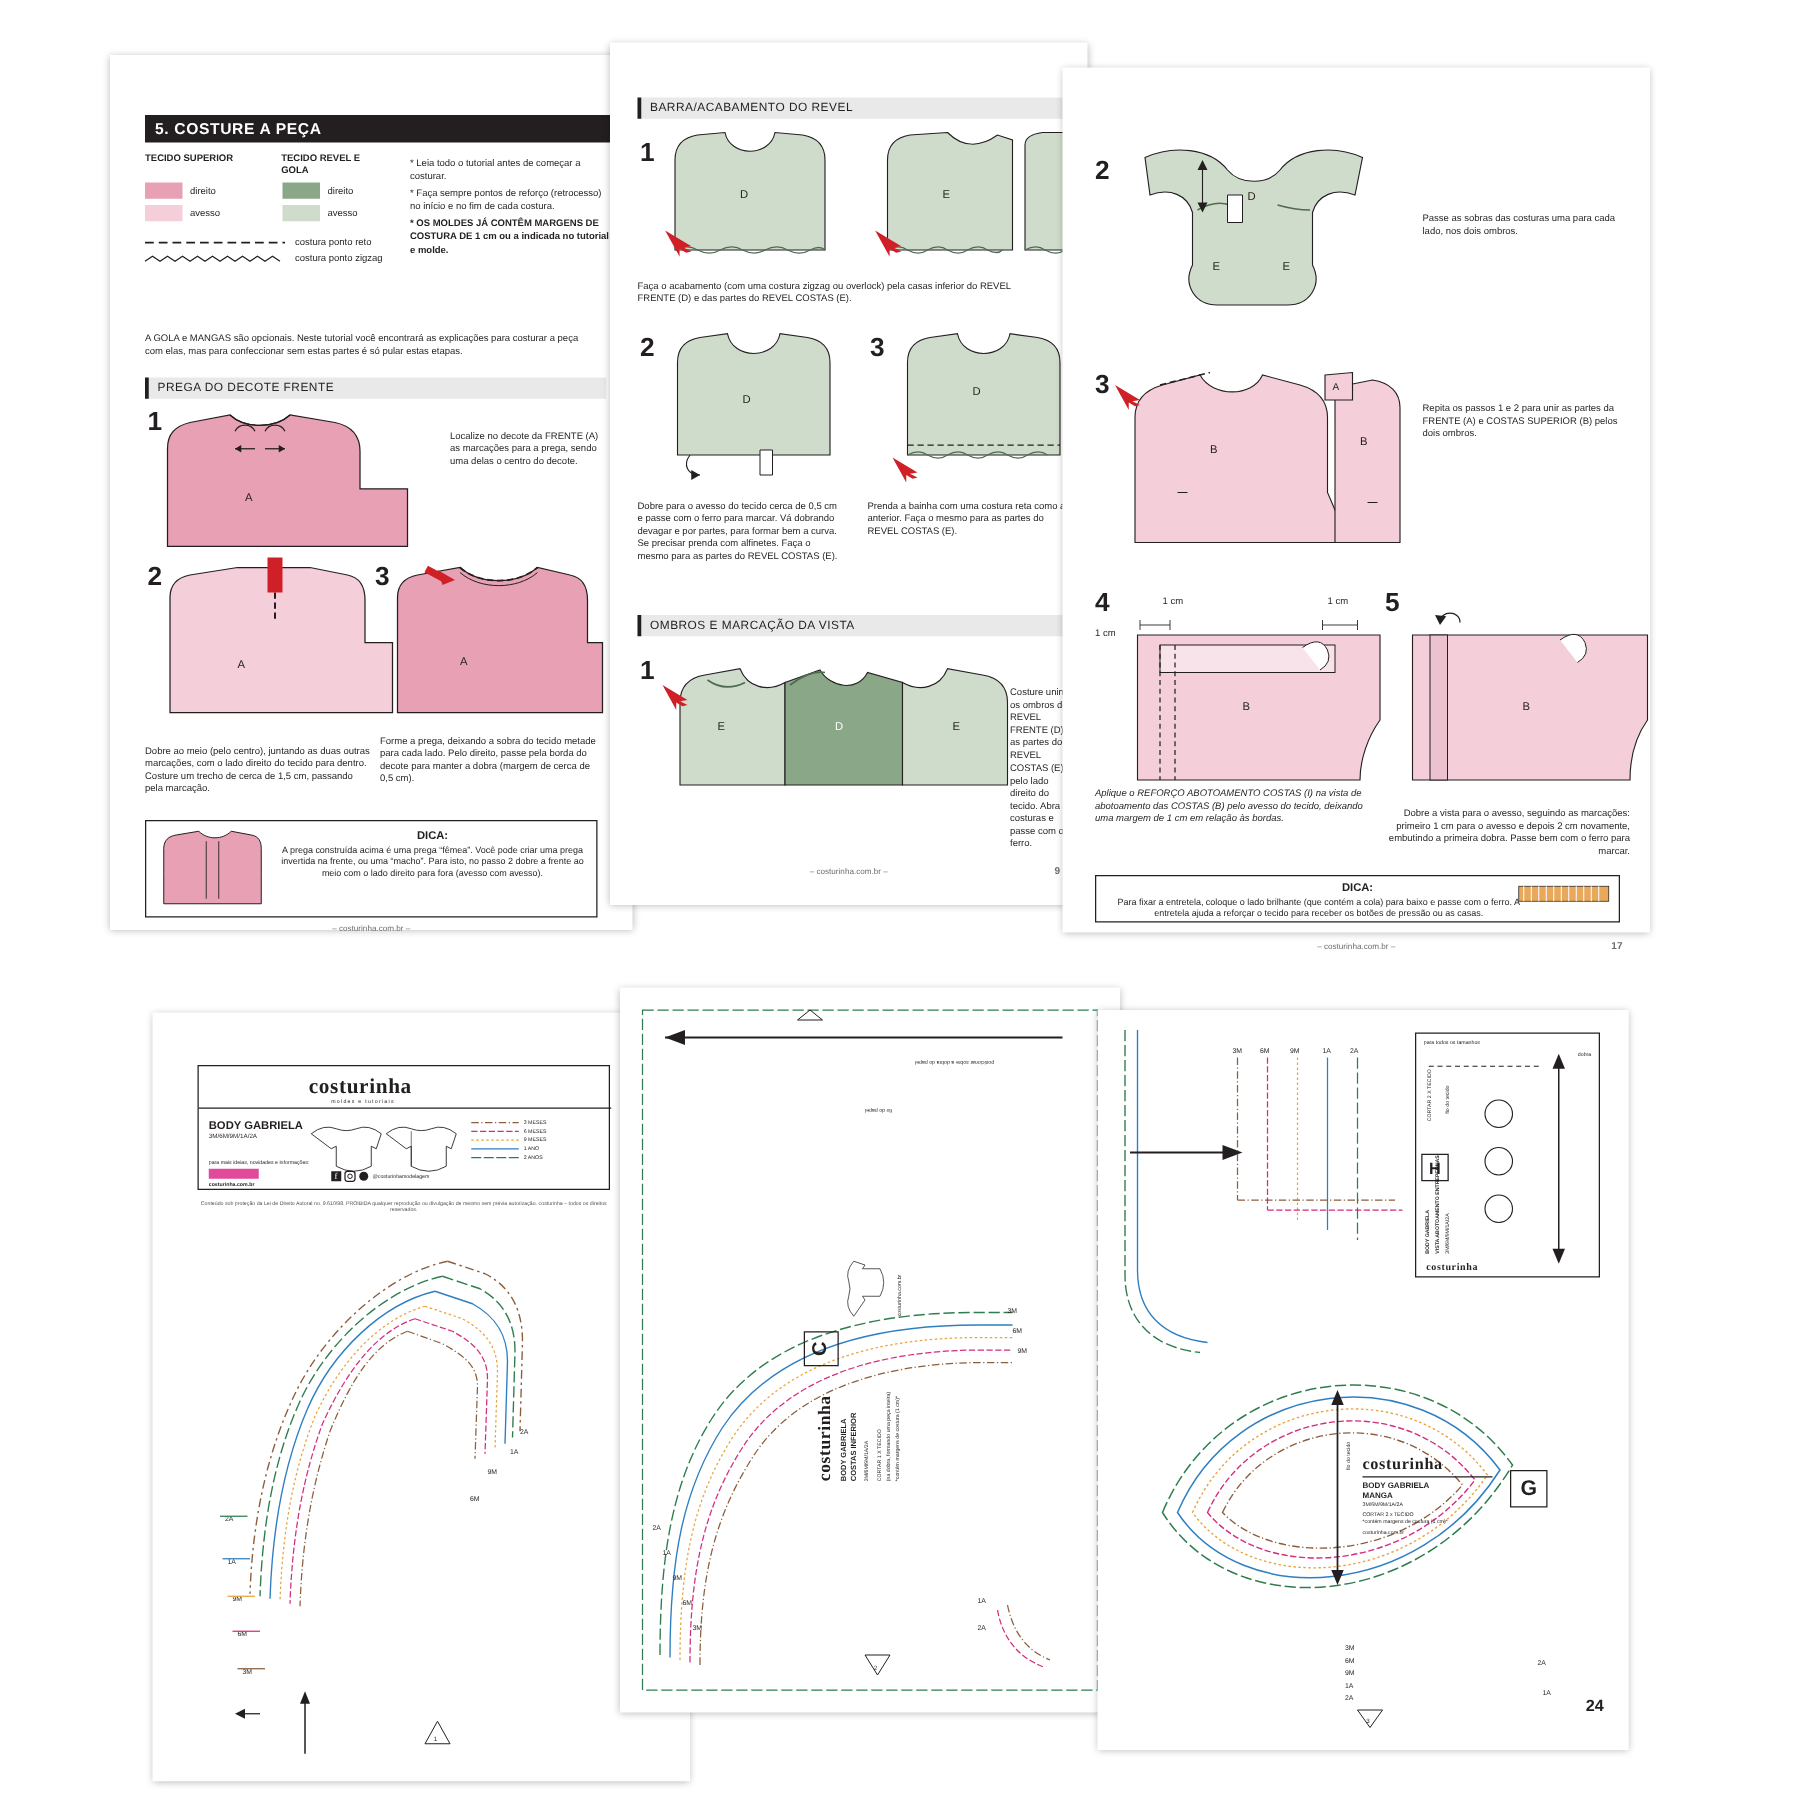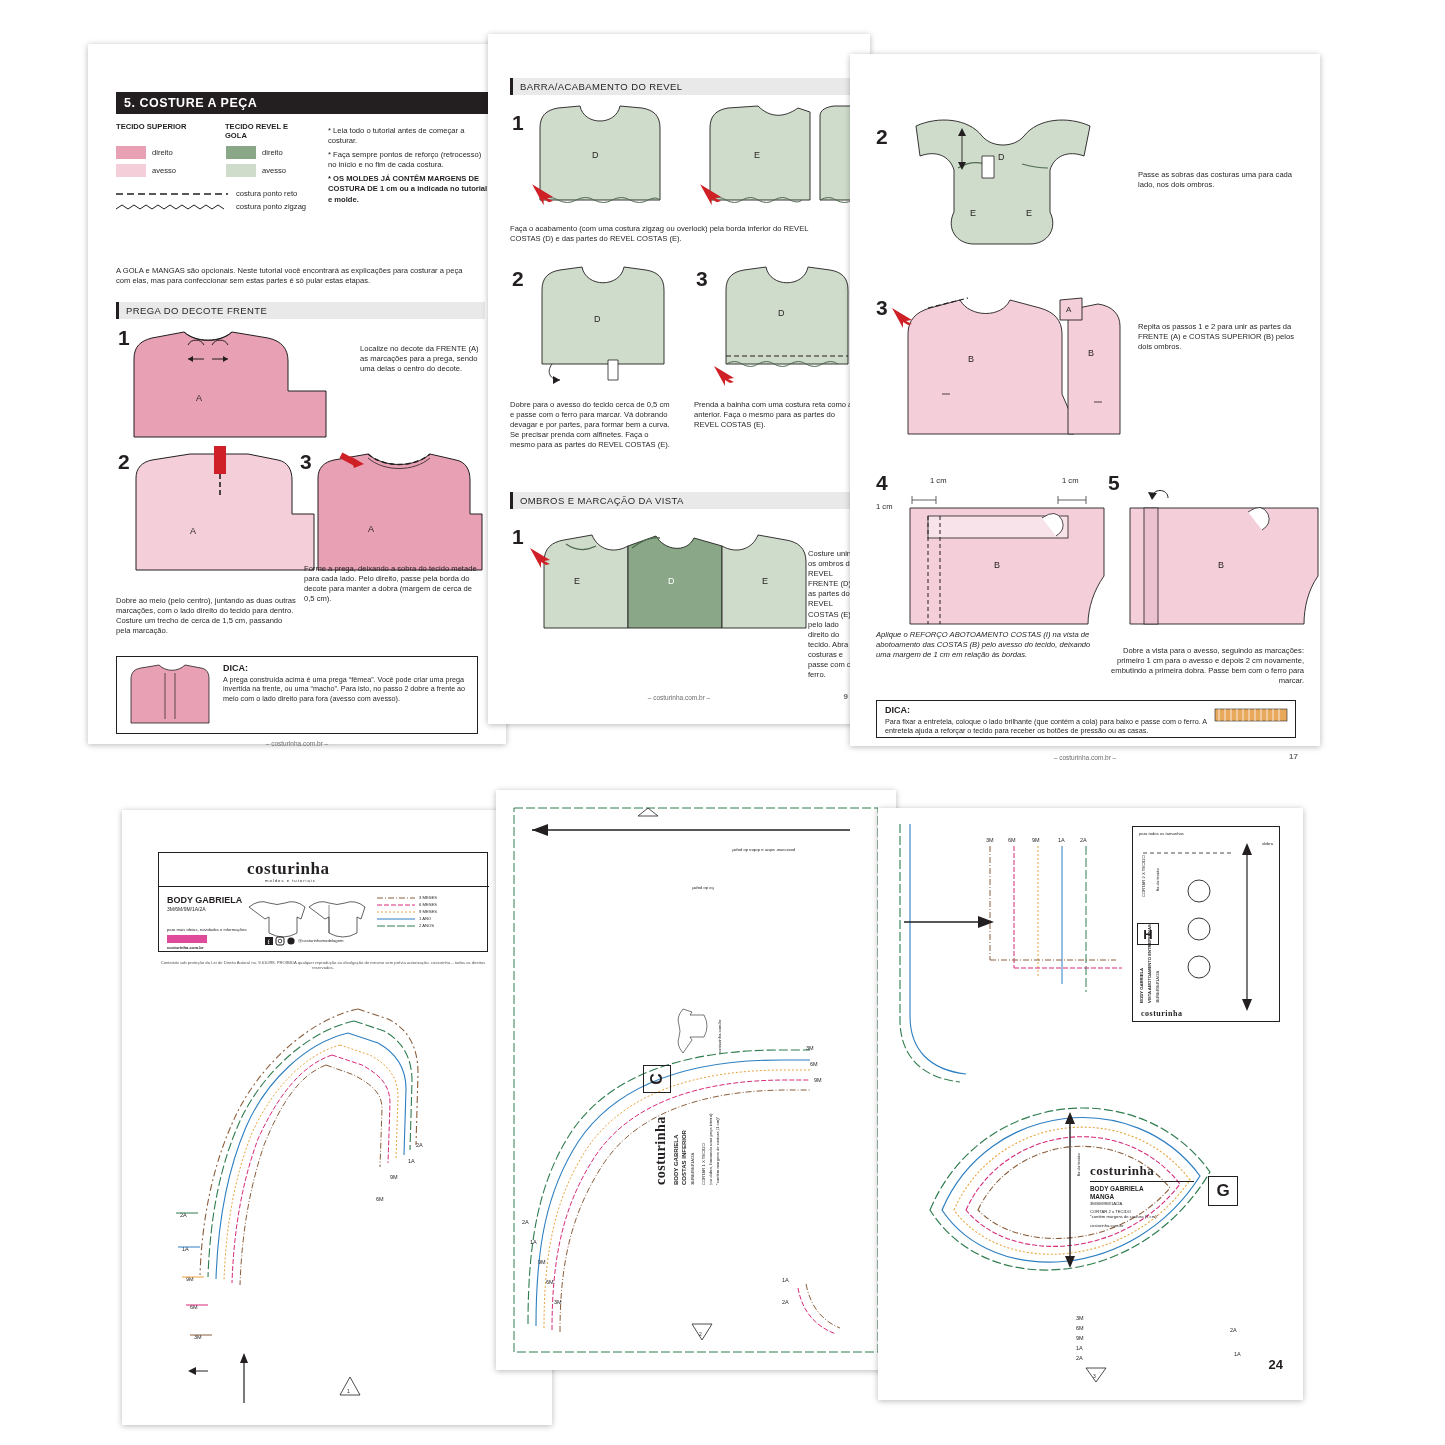--- a/index.html
+++ b/index.html
@@ -9,21 +9,21 @@
     color:#231f20;overflow:hidden;position:relative;
   }
   .page{position:absolute;background:#fff;box-shadow:0 1px 6px rgba(0,0,0,.28);}
   
   .bar{background:#231f20;color:#fff;font-size:12.5px;font-weight:bold;letter-spacing:.5px;padding:4px 8px;}
   .subbar{background:#e9e9e9;color:#231f20;font-size:9.5px;font-weight:normal;letter-spacing:.4px;padding:3px 7px;border-left:3px solid #231f20;}
   .num{font-size:21px;font-weight:bold;color:#231f20;line-height:1;}
   .txt{font-size:7.6px;line-height:1.33;color:#231f20;}
   .footer{font-size:6.5px;color:#6d6d6d;text-align:center;}
   .pgno{font-size:8px;color:#6d6d6d;font-weight:bold;}
-  .dica{border:1.6px solid #231f20;padding:6px 8px;}
+  .dica{border:1.6px solid #231f20;padding:6px 8px;text-align:center;}
   .dica .h{font-size:9px;font-weight:bold;margin-bottom:2px;}
   .dica .b{font-size:7.2px;line-height:1.3;}
   .swatch{width:30px;height:13px;display:inline-block;vertical-align:middle;}
   .legend-t{font-size:7.6px;font-weight:bold;}
   .legend-l{font-size:7.6px;}
   svg{display:block;overflow:visible;}
   
   .sheet{background:#fff;}
   .cost-logo{font-family:"Liberation Serif",serif;font-weight:bold;letter-spacing:.5px;}
   .tiny{font-size:5px;line-height:1.25;}
@@ -121,21 +121,21 @@
 
   <div class="num" style="position:absolute;left:212px;top:407px;">3</div>
   <svg width="175" height="130" style="position:absolute;left:222px;top:408px;">
     <path d="M8,62 L8,26 C8,16 14,10 24,8 L58,2 C74,16 104,16 120,2 L146,8 C156,10 160,18 160,28 L160,62 L172,62 L172,118 L8,118 Z" fill="#e8a0b4" stroke="#231f20" stroke-width="1"></path>
     <path d="M58,2 C74,16 104,16 120,2" fill="none" stroke="#231f20" stroke-width="1.4" stroke-dasharray="5 3"></path>
     <path d="M58,6 C74,20 104,20 120,6" fill="none" stroke="#231f20" stroke-width=".8"></path>
     <polygon points="44,0 30,-8 34,4" fill="#cf2027" transform="translate(10,12)"></polygon>
     <rect x="30" y="4" width="16" height="6" fill="#cf2027" transform="rotate(28 38 7)"></rect>
     <text x="58" y="80" font-size="9" font-family="Liberation Sans" fill="#231f20">A</text>
   </svg>
-  <div class="txt" style="position:absolute;left:216px;top:520px;width:176px;">Forme a prega, deixando a sobra do tecido metade para cada lado. Pelo direito, passe pela borda do decote para manter a dobra (margem de cerca de 0,5 cm).</div>
+  <div class="txt" style="position:absolute;left:216px;top:544px;width:176px;">Forme a prega, deixando a sobra do tecido metade para cada lado. Pelo direito, passe pela borda do decote para manter a dobra (margem de cerca de 0,5 cm).</div>
 
   <div class="dica" style="position:absolute;left:28px;top:612px;width:362px;height:78px;box-sizing:border-box;">
     <div style="display:flex;gap:10px;">
       <svg width="88" height="64" style="flex:none;">
         <path d="M6,36 L6,16 C6,9 10,6 16,5 L34,2 C41,9 53,9 60,2 L76,5 C82,6 84,10 84,16 L84,36 L84,60 L6,60 Z" fill="#e8a0b4" stroke="#231f20" stroke-width=".8"></path>
         <line x1="40" y1="10" x2="40" y2="56" stroke="#231f20" stroke-width=".7"></line>
         <line x1="50" y1="10" x2="50" y2="56" stroke="#231f20" stroke-width=".7"></line>
       </svg>
       <div>
         <div class="h">DICA:</div>
@@ -169,21 +169,21 @@
     <text x="48" y="54" font-size="9" font-family="Liberation Sans" fill="#231f20">E</text>
   </svg>
   <svg width="28" height="24" style="position:absolute;left:210px;top:148px;">
     <path d="M2,6 L22,18 L16,19 L22,22 L18,23 L13,20 L13,26 Z" fill="#cf2027" transform="translate(0,-4) scale(1.05)"></path>
   </svg>
   <svg width="56" height="108" style="position:absolute;left:330px;top:70px;">
     <path d="M2,96 L2,12 C2,6 8,3 16,2 L52,2 L52,96 Z" fill="#cfdccb" stroke="#231f20" stroke-width=".9"></path>
     <path d="M2,96 q9,-5 16,0 q9,5 16,0 q9,-5 16,0" fill="none" stroke="#4f6b4f" stroke-width="1"></path>
   </svg>
 
-  <div class="txt" style="position:absolute;left:22px;top:190px;width:330px;">Faça o acabamento (com uma costura zigzag ou overlock) pela borda inferior do REVEL COSTAS (D) e das partes do REVEL COSTAS (E).</div>
+  <div class="txt" style="position:absolute;left:22px;top:190px;width:330px;">Faça o acabamento (com uma costura zigzag ou overlock) pela casas inferior do REVEL FRENTE (D) e das partes do REVEL COSTAS (E).</div>
 
   <div class="num" style="position:absolute;left:24px;top:234px;">2</div>
   <svg width="150" height="116" style="position:absolute;left:48px;top:230px;">
     <path d="M6,100 L6,26 C6,14 12,8 24,6 L46,3 C50,24 84,24 88,3 L110,6 C122,8 128,14 128,26 L128,100 Z" fill="#cfdccb" stroke="#231f20" stroke-width=".9"></path>
     <text x="58" y="58" font-size="9" font-family="Liberation Sans" fill="#231f20">D</text>
     <path d="M16,100 c-6,8 -2,16 8,16" fill="none" stroke="#231f20" stroke-width=".9"></path>
     <polygon points="24,116 17,112 17,120" fill="#231f20"></polygon>
     <path d="M72,96 l10,0 l0,20 l-10,0 z" fill="#fff" stroke="#231f20" stroke-width=".8"></path>
   </svg>
   <div class="txt" style="position:absolute;left:22px;top:366px;width:160px;">Dobre para o avesso do tecido cerca de 0,5 cm e passe com o ferro para marcar. Vá dobrando devagar e por partes, para formar bem a curva. Se precisar prenda com alfinetes. Faça o mesmo para as partes do REVEL COSTAS (E).</div>

